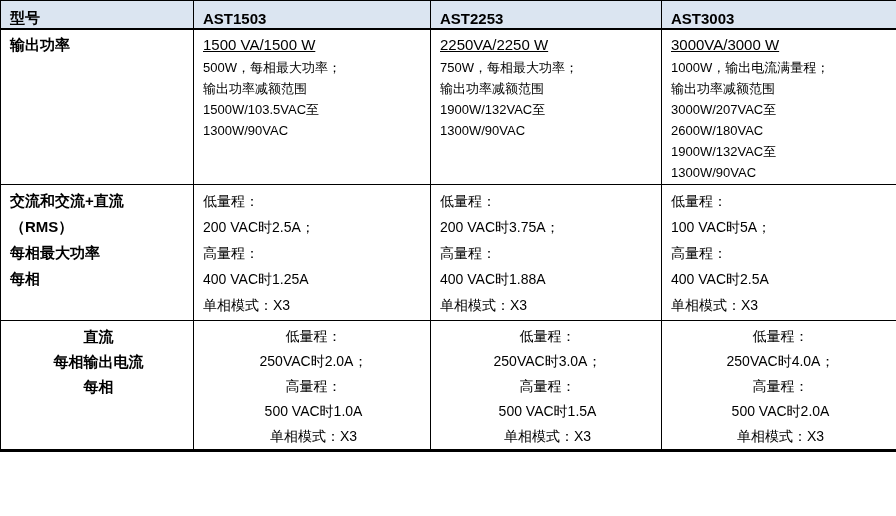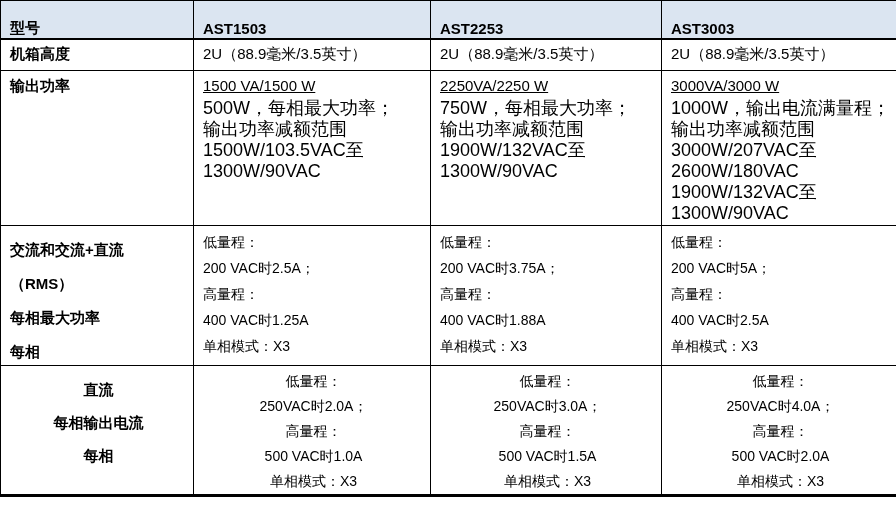--- a/index.html
+++ b/index.html
@@ -29,35 +29,35 @@
     vertical-align: top;
     padding: 2px 6px 0 9px;
     text-align: left;
   }
   tr.hdr th {
     background: var(--header-bg);
     height: 20px;
     font-size: 15px;
     font-weight: bold;
     vertical-align: middle;
-    padding-top: 18px;
+    padding-top: 8px;
     border-bottom: 2px solid var(--border-color);
     margin-top: 8px;
   }
   td.lbl {
     font-weight: bold;
     font-size: 15px;
     padding-left: 8px;
   }
   tr.simple td { height: 31px; vertical-align: middle; font-size: 15px; padding-top: 0; }
   tr.tall td { padding-top: 3px; }
   .ln  { font-size: 14px; line-height: 26px; white-space: nowrap; }
-  .ln.sm  { font-size: 18px; line-height: 21px; }
+  .ln.sm  { font-size: 13px; line-height: 21px; }
   .ln.big { font-size: 15px; line-height: 24px; text-decoration: underline; }
-  .ln.lb  { font-size: 15px; line-height: 26px; font-weight: bold; margin-top: 8px; }
+  .ln.lb  { font-size: 15px; line-height: 26px; font-weight: bold; }
   .ln.lb1 { font-size: 15px; line-height: 24px; font-weight: bold; }
   tr.r-power td { height: 155px; margin-top: 46px; }
   tr.r-rms td   { height: 136px; }
   tr.r-dc td    { height: 129px; text-align: center; }
   tr.r-dc .ln   { line-height: 25px; }
 </style>
 </head>
 <body>
 
 <div class="page">
@@ -71,26 +71,20 @@
     <thead>
       <tr class="hdr">
         <th>型号</th>
         <th>AST1503</th>
         <th>AST2253</th>
         <th>AST3003</th>
       </tr>
     </thead>
     <tbody>
 
-      <tr class="simple">
-        <td class="lbl">机箱高度</td>
-        <td>2U（88.9毫米/3.5英寸）</td>
-        <td>2U（88.9毫米/3.5英寸）</td>
-        <td>2U（88.9毫米/3.5英寸）</td>
-      </tr>
 
 
       <tr class="tall r-power">
         <td class="lbl">
           <div class="ln lb1">输出功率</div>
         </td>
         <td>
           <div class="ln big">1500 VA/1500 W</div>
           <div class="ln sm">500W，每相最大功率；</div>
           <div class="ln sm">输出功率减额范围</div>
@@ -131,21 +125,21 @@
         </td>
         <td>
           <div class="ln">低量程：</div>
           <div class="ln">200 VAC时3.75A；</div>
           <div class="ln">高量程：</div>
           <div class="ln">400 VAC时1.88A</div>
           <div class="ln">单相模式：X3</div>
         </td>
         <td>
           <div class="ln">低量程：</div>
-          <div class="ln">200 VAC时5A；</div>
+          <div class="ln">100 VAC时5A；</div>
           <div class="ln">高量程：</div>
           <div class="ln">400 VAC时2.5A</div>
           <div class="ln">单相模式：X3</div>
         </td>
       </tr>
 
       <tr class="tall r-dc">
         <td class="lbl">
           <div class="ln lb">直流</div>
           <div class="ln lb">每相输出电流</div>

